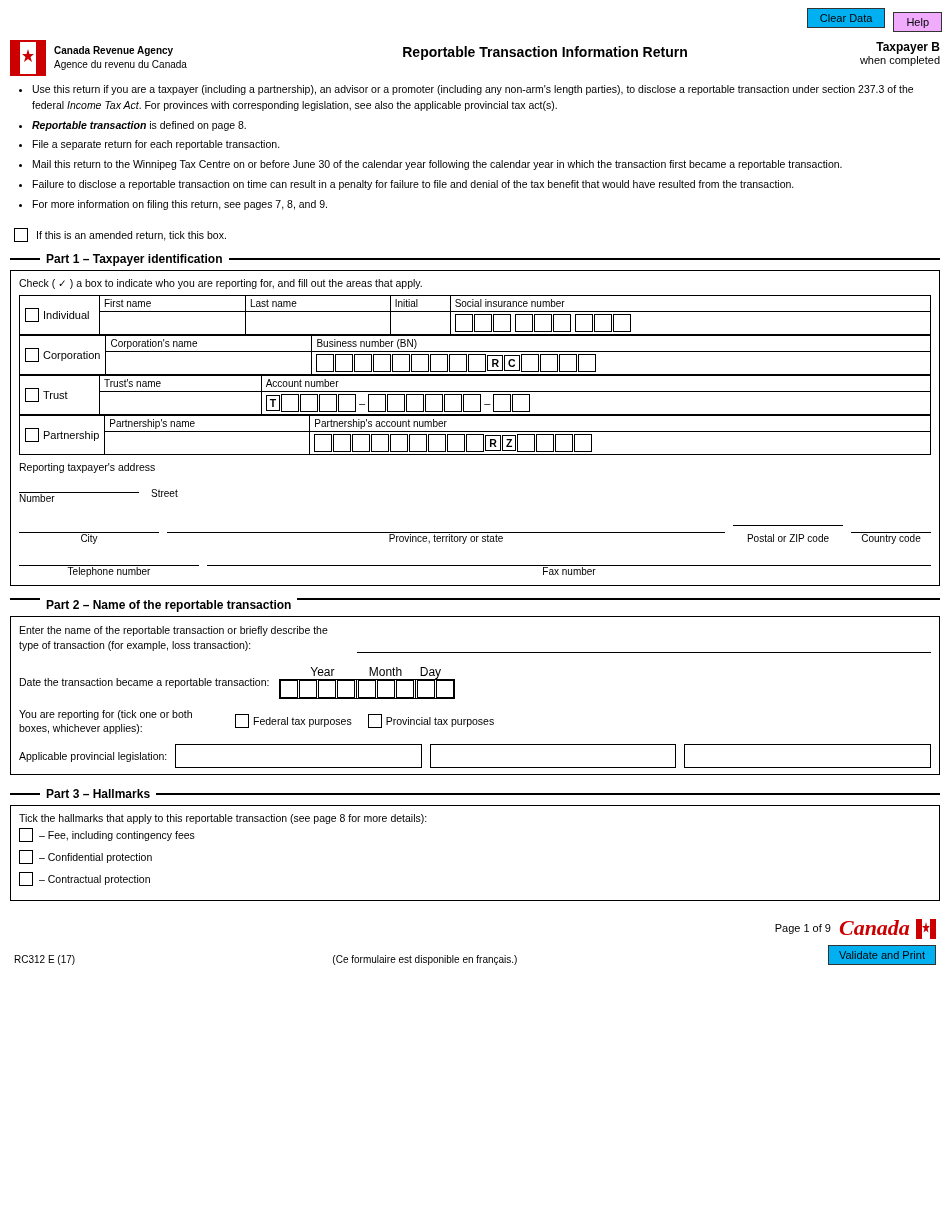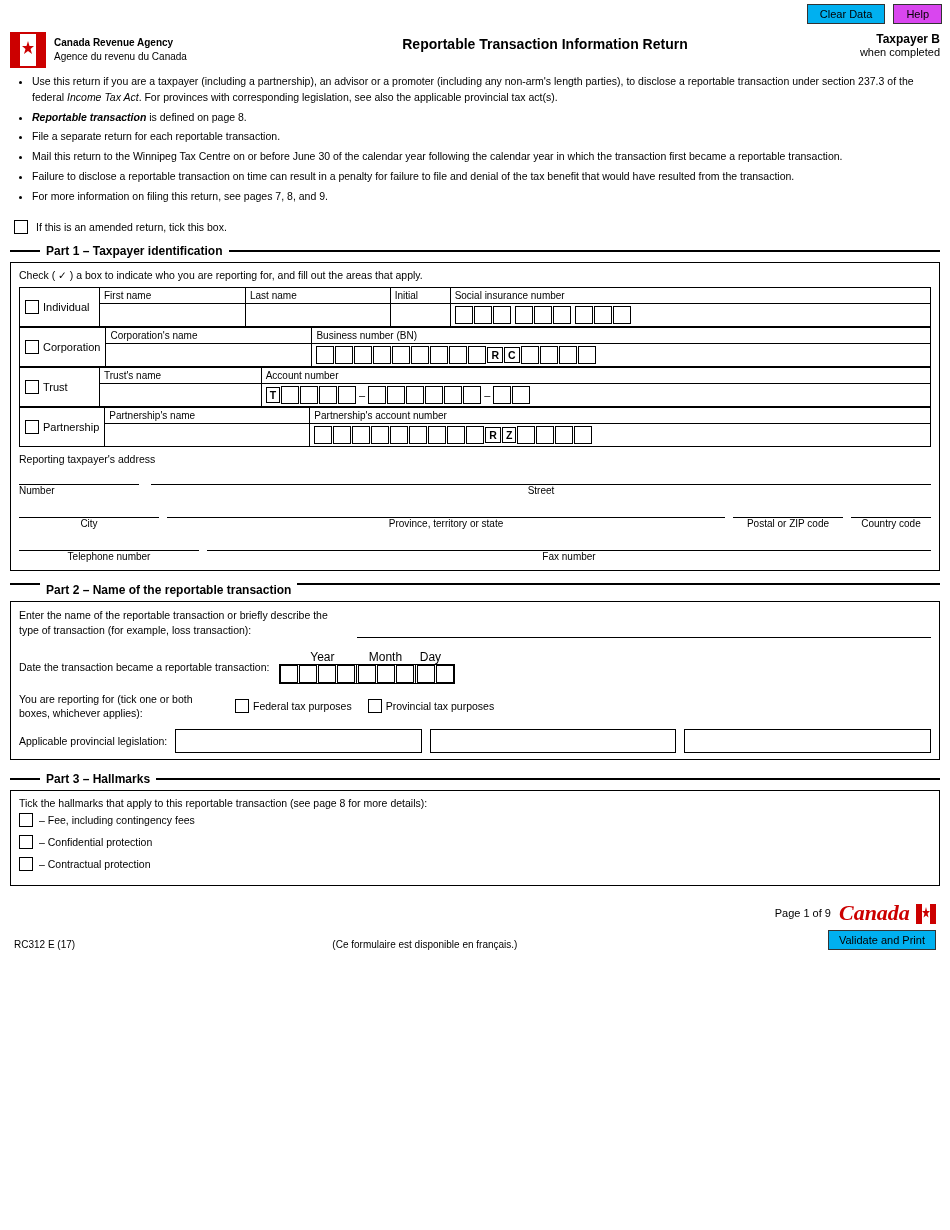--- a/index.html
+++ b/index.html
@@ -18,21 +18,21 @@
       padding: 4px 8px;
       gap: 8px;
     }
     .top-btn {
       padding: 3px 12px;
       font-size: 11px;
       cursor: pointer;
       border: 1px solid #333;
     }
     .btn-clear { background: #00b0f0; color: #000; }
-    .btn-help { background: #d946ef; color: #000; }
+    .btn-help { background: #f0abfc; color: #000; margin-top: 8px; }
     .header-area {
       display: flex;
       align-items: flex-start;
       padding: 4px 10px 0 10px;
     }
     .logo-area {
       display: flex;
       align-items: center;
       gap: 8px;
       min-width: 260px;
@@ -386,36 +386,36 @@
     </table>
 
   <div style="padding:6px 0 0 0;">
     <div style="font-size:10.5px;margin-bottom:4px;">Reporting taxpayer's address</div>
 
     <div style="display:flex;align-items:flex-end;gap:0;margin-bottom:6px;">
       <div style="display:flex;flex-direction:column;min-width:120px;margin-right:12px;">
         <div style="border-bottom:1px solid #000;min-height:16px;"></div>
         <div style="font-size:10px;">Number</div>
       </div>
-      <div style="display:flex;flex-direction:column;flex:1;justify-content:center;">
+      <div style="display:flex;flex:1;">
         <div style="border-bottom:1px solid #000;min-height:16px;"></div>
         <div style="font-size:10px;text-align:center;">Street</div>
       </div>
     </div>
 
     <div style="display:flex;align-items:flex-end;gap:8px;margin-bottom:6px;">
       <div style="display:flex;flex-direction:column;min-width:140px;">
         <div style="border-bottom:1px solid #000;min-height:16px;"></div>
         <div style="font-size:10px;text-align:center;">City</div>
       </div>
       <div style="display:flex;flex-direction:column;flex:1;">
         <div style="border-bottom:1px solid #000;min-height:16px;"></div>
         <div style="font-size:10px;text-align:center;">Province, territory or state</div>
       </div>
-      <div style="display:flex;flex-direction:column;min-width:110px;">
+      <div style="display:flex;flex-direction:column;min-width:110px;gap:7px;">
         <div style="border-bottom:1px solid #000;min-height:16px;"></div>
         <div style="font-size:10px;text-align:center;">Postal or ZIP code</div>
       </div>
       <div style="display:flex;flex-direction:column;min-width:80px;">
         <div style="border-bottom:1px solid #000;min-height:16px;"></div>
         <div style="font-size:10px;text-align:center;">Country code</div>
       </div>
     </div>
 
     <div style="display:flex;align-items:flex-end;gap:8px;margin-bottom:2px;">

